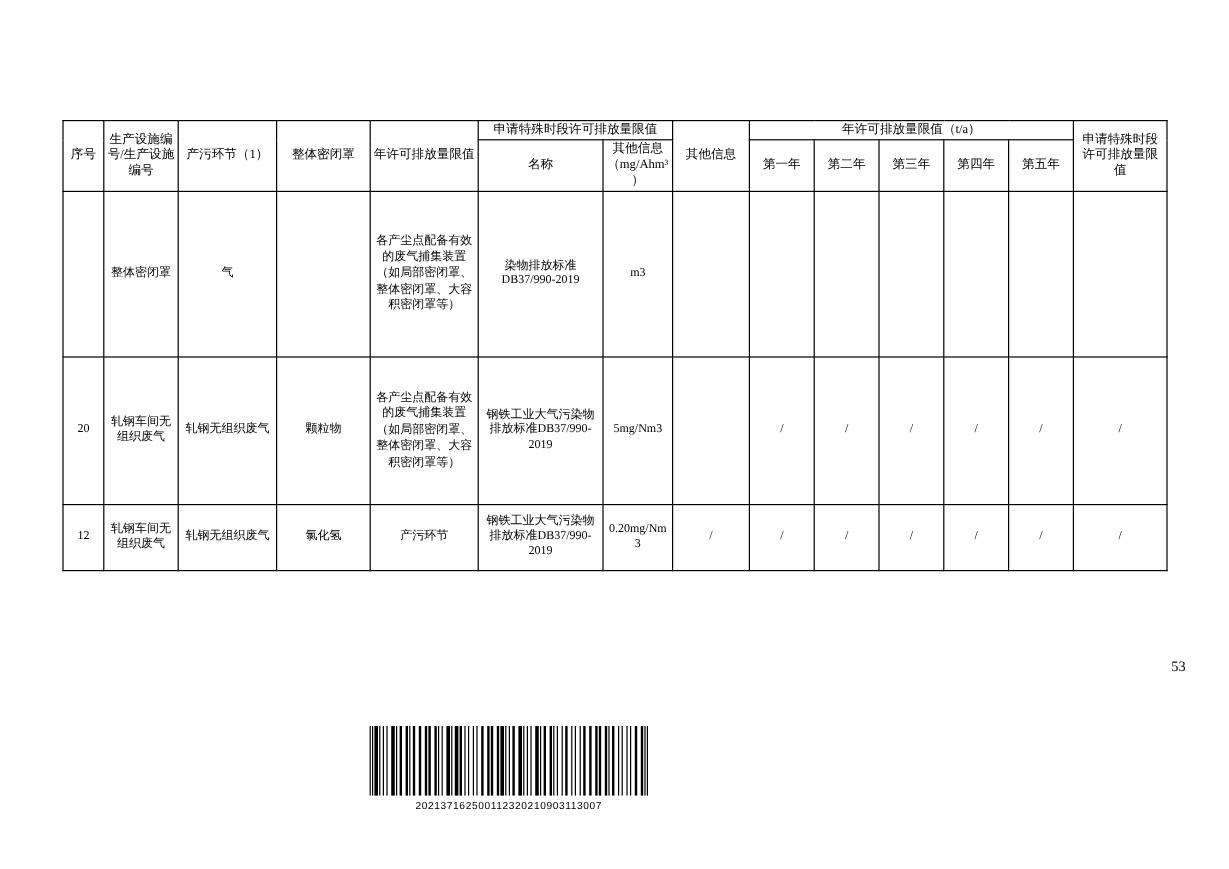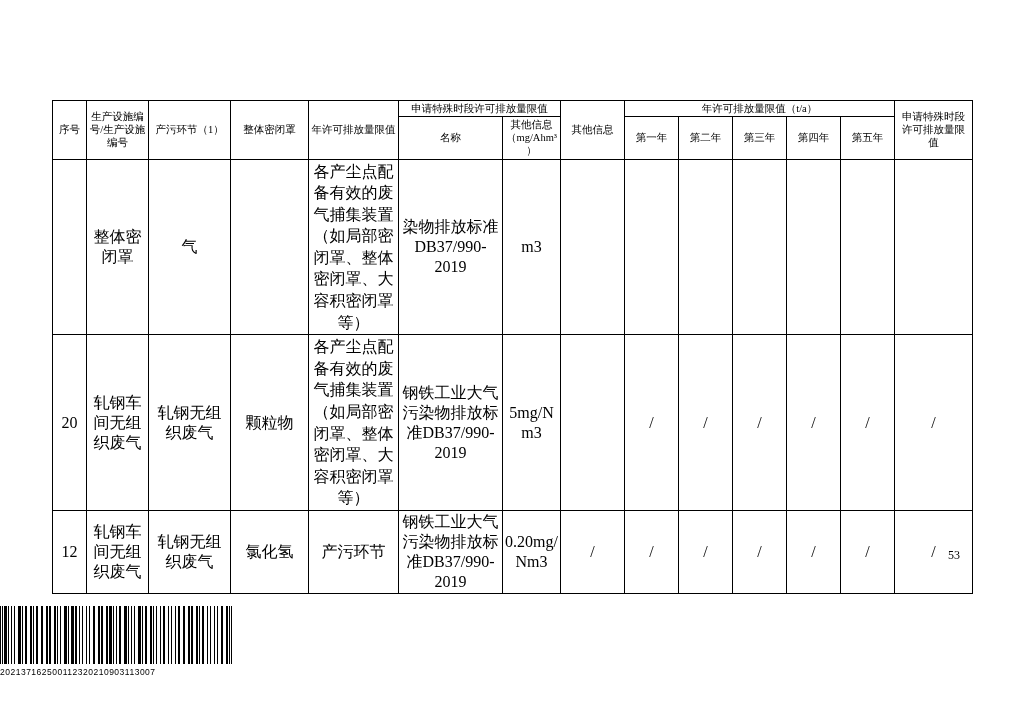--- a/index.html
+++ b/index.html
@@ -40,21 +40,21 @@
     border: 1px solid #000000;
     text-align: center;
     vertical-align: middle;
     padding: 1px 2px;
     font-weight: normal;
     word-wrap: break-word;
     overflow-wrap: break-word;
   }
   .hdr td, .hdr th { font-size: 10.5px; }
   .sub { font-size: 9px; }
-  .cell-txt { font-size: 16px; }
+  .cell-txt { font-size: 10px; }
   .r1 td { height: 135px; }
   .r2 td { height: 120px; }
   .r3 td { height: 52px; }
   .tall-text { line-height: 1.35; }
   
   col.c0  { width: 34px; }
   col.c1  { width: 62px; }
   col.c2  { width: 82px; }
   col.c3  { width: 78px; }
   col.c4  { width: 90px; }
@@ -64,31 +64,32 @@
   col.c8  { width: 54px; }
   col.c9  { width: 54px; }
   col.c10 { width: 54px; }
   col.c11 { width: 54px; }
   col.c12 { width: 54px; }
   col.c13 { width: 78px; }
 
   
   .page-number {
     position: absolute;
-    right: 64px;
+    right: 36px;
     top: 548px;
     font-size: 12px;
     font-family: "Liberation Serif", serif;
   }
   
   .barcode-block {
     position: absolute;
     left: 0;
     top: 592px;
     width: 848px;
+    text-align: center;
   }
   .barcode {
     display: inline-block;
     height: 58px;
     line-height: 0;
     font-size: 0;
     white-space: nowrap;
   }
   .barcode i {
     display: inline-block;

